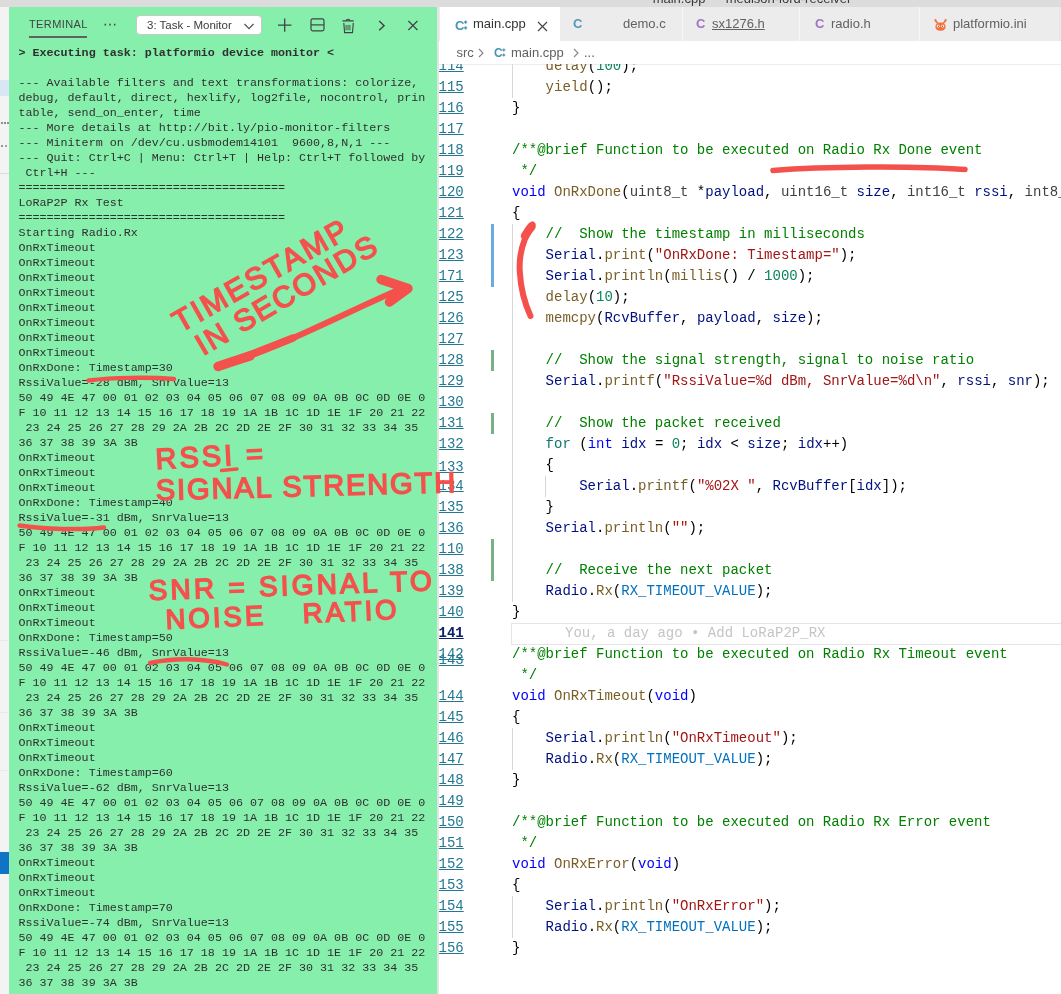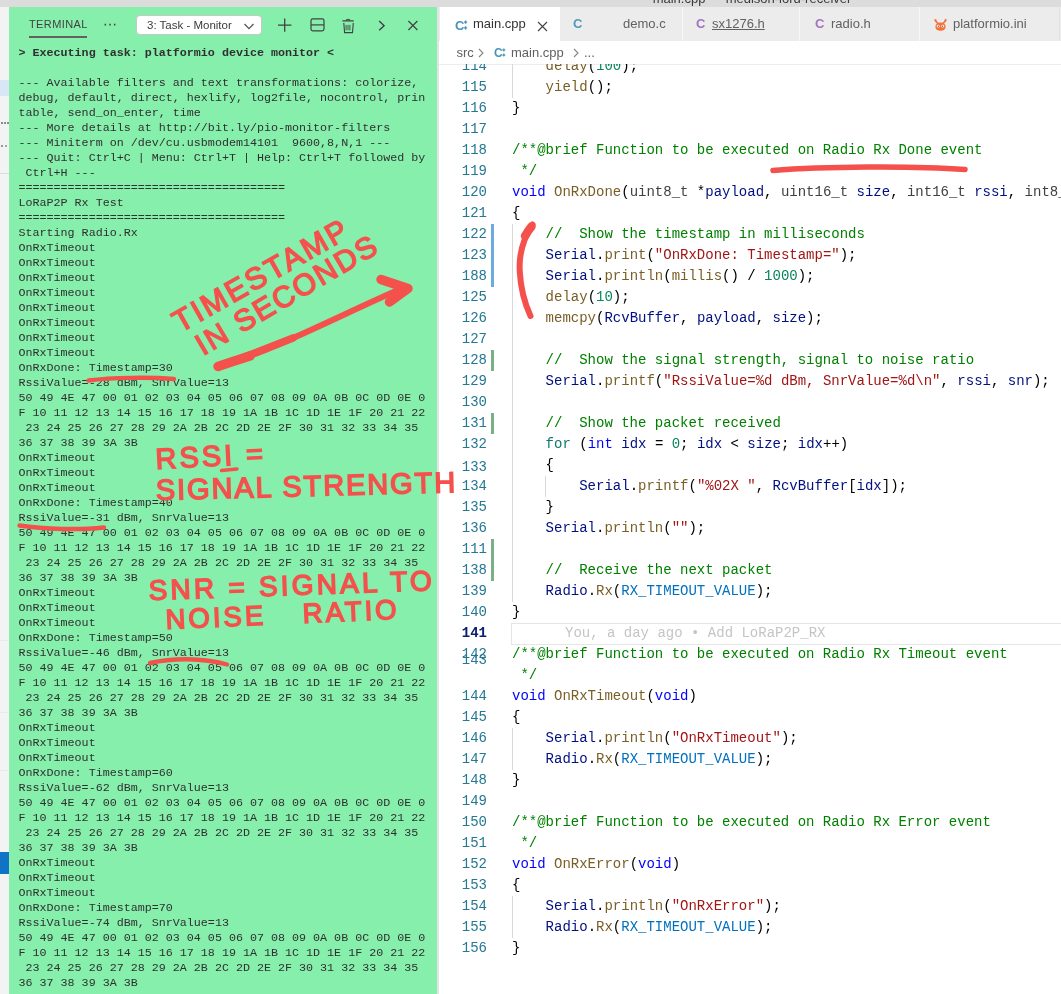--- a/index.html
+++ b/index.html
@@ -22,21 +22,21 @@
   #vdiv{left:437px;top:7px;width:1.5px;height:987px;background:#e4e4e4;}
   
   #ed{left:438.5px;top:7px;width:622.5px;height:987px;background:#fff;overflow:hidden;}
   #tabs{left:0;top:0;width:622.5px;height:34px;background:#ececec;}
   .tab{position:absolute;top:0;height:34px;}
   .tab .lbl{position:absolute;top:9px;font-size:13px;color:#616161;}
   .tabsep{position:absolute;top:0;width:1px;height:34px;background:#f7f7f7;}
   #crumbs{left:0;top:34px;width:622.5px;height:23px;background:#fff;font-size:13px;color:#616161;}
   
   #code{left:0;top:57px;width:622.5px;height:930px;overflow:hidden;}
-  .ln{position:absolute;left:0;width:48.5px;text-align:right;font-family:"Liberation Mono",monospace;font-size:14px;line-height:21px;color:#237893;}
+  .ln{position:absolute;left:0;width:48.5px;font-family:"Liberation Mono",monospace;font-size:14px;line-height:21px;color:#237893;text-decoration:underline;}
   .cl{position:absolute;left:73.5px;font-family:"Liberation Mono",monospace;font-size:14px;line-height:21px;white-space:pre;color:#000;}
   .gut{position:absolute;left:52px;width:3.6px;}
   .ig{position:absolute;width:1px;background:#d7d7d7;}
   .k{color:#0000ff}.c{color:#008000}.s{color:#a31515}.n{color:#098658}
   .f{color:#795e26}.v{color:#001080}.t{color:#404040}.p{color:#0f766e}.g{color:#0070c1}
   
   #anno{left:0;top:0;width:1061px;height:994px;pointer-events:none;}
 </style>
 </head>
 <body>
@@ -226,34 +226,34 @@
       <div class="ln" style="top:-8px">114</div>
       <div class="ln" style="top:13px">115</div>
       <div class="ln" style="top:34px">116</div>
       <div class="ln" style="top:55px">117</div>
       <div class="ln" style="top:76px">118</div>
       <div class="ln" style="top:97px">119</div>
       <div class="ln" style="top:118px">120</div>
       <div class="ln" style="top:139px">121</div>
       <div class="ln" style="top:160px">122</div>
       <div class="ln" style="top:181px">123</div>
-      <div class="ln" style="top:202px">188</div>
+      <div class="ln" style="top:202px">171</div>
       <div class="ln" style="top:223px">125</div>
       <div class="ln" style="top:244px">126</div>
       <div class="ln" style="top:265px">127</div>
       <div class="ln" style="top:286px">128</div>
       <div class="ln" style="top:307px">129</div>
       <div class="ln" style="top:328px">130</div>
       <div class="ln" style="top:349px">131</div>
       <div class="ln" style="top:370px">132</div>
       <div class="ln" style="top:393px">133</div>
       <div class="ln" style="top:412px">134</div>
       <div class="ln" style="top:433px">135</div>
       <div class="ln" style="top:454px">136</div>
-      <div class="ln" style="top:475px">111</div>
+      <div class="ln" style="top:475px">110</div>
       <div class="ln" style="top:496px">138</div>
       <div class="ln" style="top:517px">139</div>
       <div class="ln" style="top:538px">140</div>
       <div class="ln" style="top:559px;color:#0b216f;font-weight:bold;">141</div>
       <div class="ln" style="top:580px">142</div>
       <div class="ln" style="top:586px">143</div>
       <div class="ln" style="top:622px">144</div>
       <div class="ln" style="top:643px">145</div>
       <div class="ln" style="top:664px">146</div>
       <div class="ln" style="top:685px">147</div>

